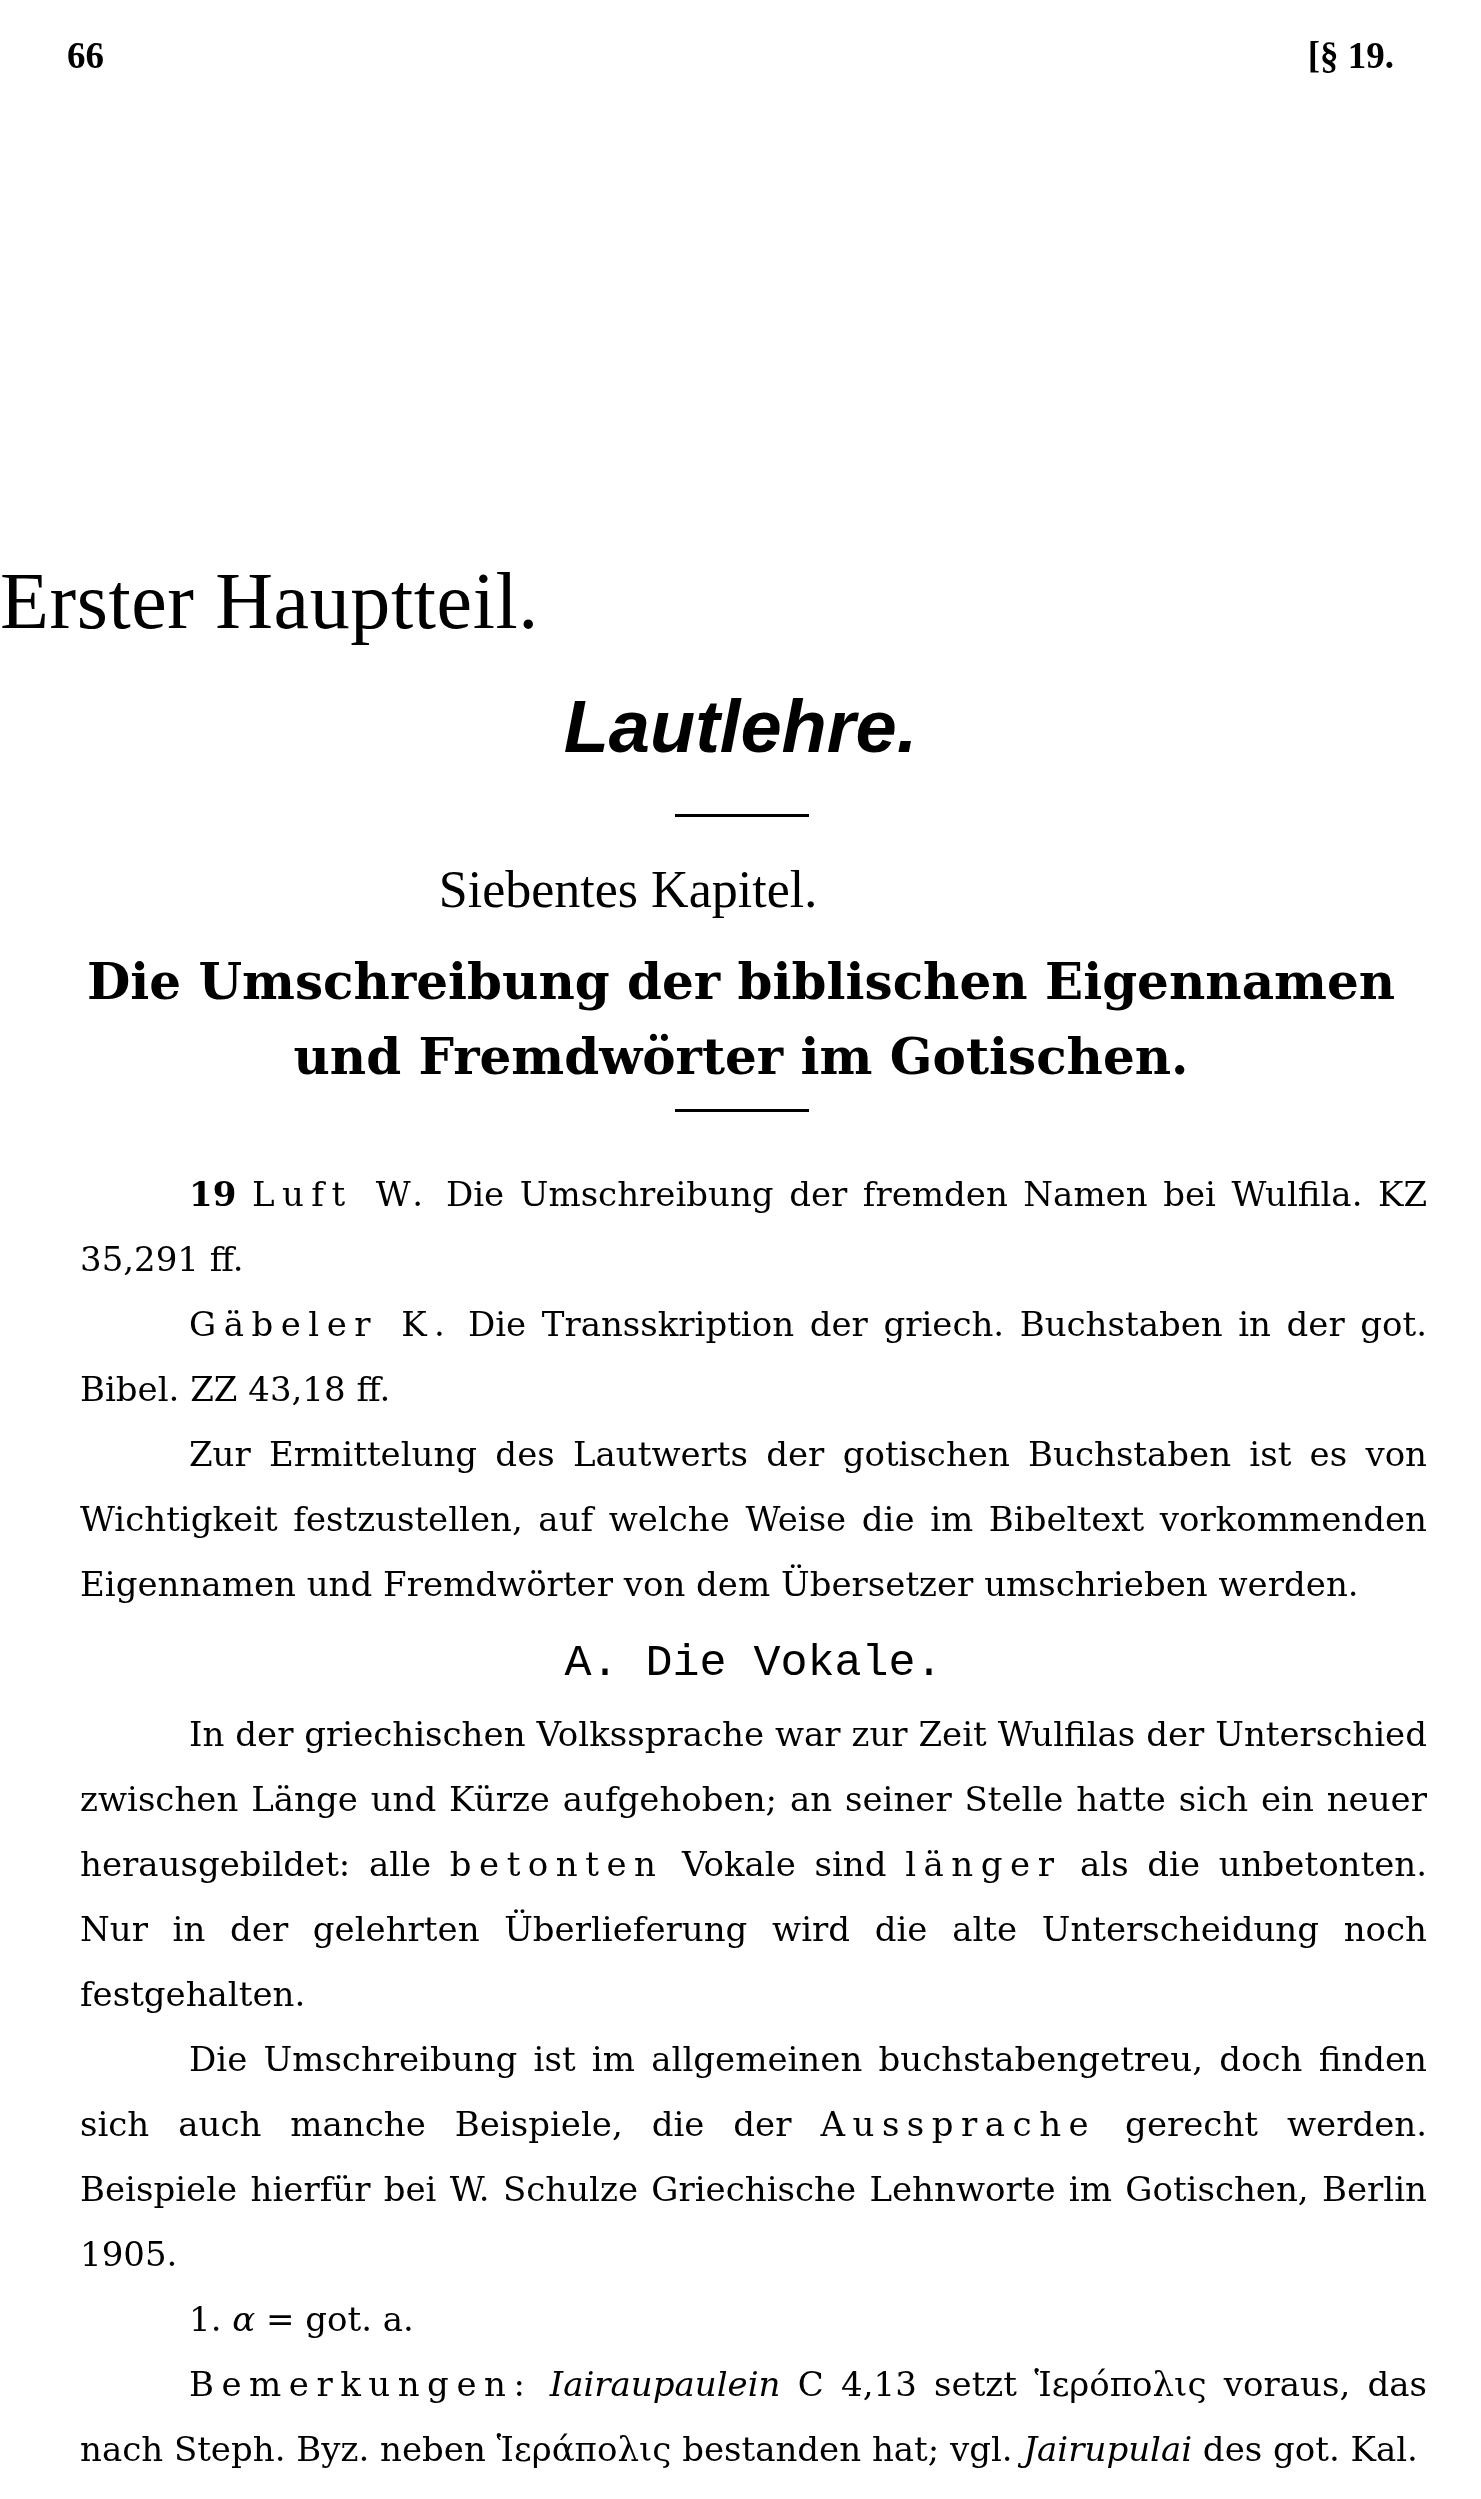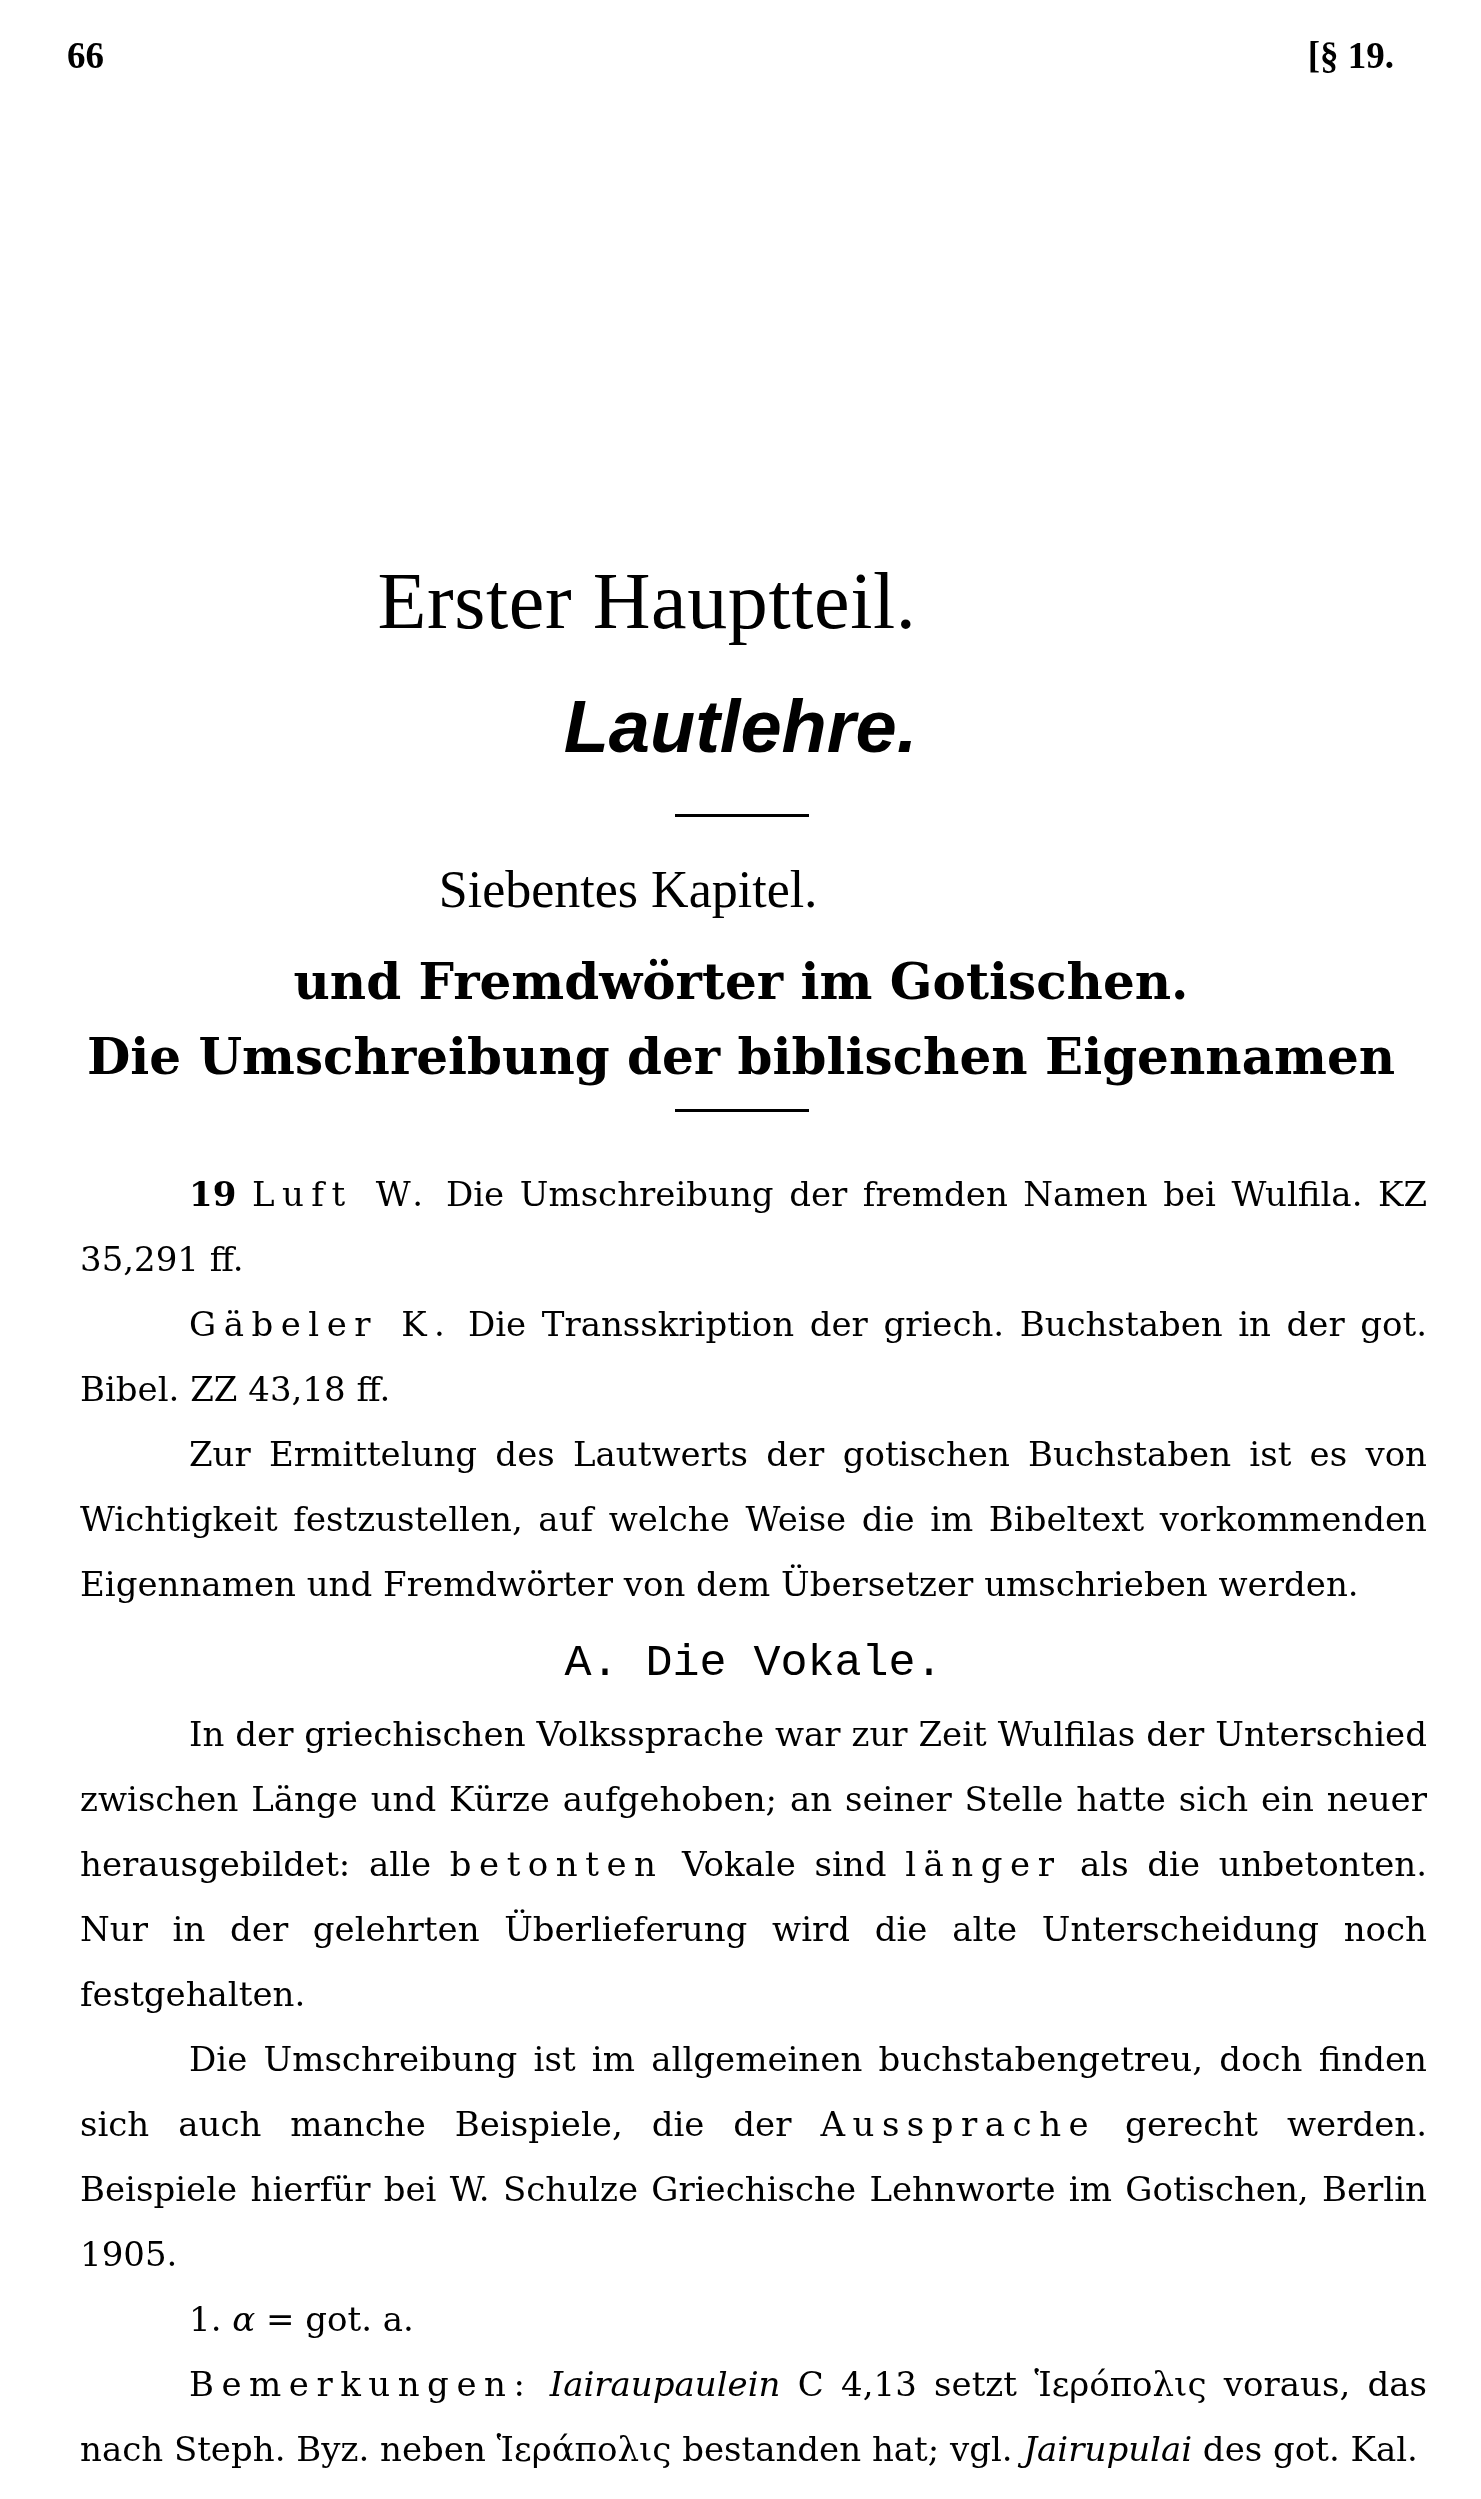--- a/index.html
+++ b/index.html
@@ -3,21 +3,21 @@
 <meta charset="utf-8">
 <style>
   html, body { margin: 0; padding: 0; background: #ffffff; }
   body { width: 1481px; height: 2500px; position: relative; overflow: hidden;
          font-family: "DejaVu Serif", "Liberation Serif", serif; color: #000; }
   .page { position: absolute; left: 0; top: 0; width: 1481px; height: 2500px; }
   .abs { position: absolute; }
   .hdr { font-family: "Liberation Serif", serif; font-weight: bold; font-size: 37px; top: 34px; }
   .hdr-left { left: 67px; }
   .hdr-right { right: 87px; margin-left: 28px; }
-  .part-title { left: 0; width: 1294px; text-align: center; top: 556px;
+  .part-title { left: 0; width: 1294px; top: 556px;
     font-family: "Liberation Serif", serif; font-size: 80px; letter-spacing: 0.6px; }
   .part-sub { left: 0; width: 1481px; text-align: center; top: 684px;
     font-family: "Liberation Sans", sans-serif; font-weight: bold; font-size: 74px; font-style: italic; }
   .rule { height: 3.1px; background: #000; width: 134px; left: 675px; }
   .chap-no { left: 0; width: 1256px; text-align: center; top: 860px;
     font-family: "Liberation Serif", serif; font-size: 52px; }
   .chap-title { left: 66px; width: 1350px; text-align: center; top: 944px;
     font-family: "DejaVu Serif", serif; font-weight: bold; font-size: 50px; line-height: 75px; }
   .body { left: 80px; width: 1347px; top: 1162px; font-size: 34px; line-height: 65px;
     font-family: "DejaVu Serif", serif; text-align: justify; }
@@ -36,22 +36,22 @@
   <div class="abs hdr hdr-left">66</div>
   <div class="abs hdr hdr-right">[§ 19.</div>
 
   <div class="abs part-title">Erster Hauptteil.</div>
   <div class="abs part-sub">Lautlehre.</div>
 
   <div class="abs rule" style="top:814px;"></div>
 
   <div class="abs chap-no">Siebentes Kapitel.</div>
   <div class="abs chap-title">
+    <div>Die Umschreibung der biblischen Eigennamen</div>
     <div>und Fremdwörter im Gotischen.</div>
-    <div>Die Umschreibung der biblischen Eigennamen</div>
   </div>
 
   <div class="abs rule" style="top:1109px;"></div>
 
   <div class="abs body">
     <p>
       <span class="bold">19</span>
       <span class="spaced">Luft W.</span><span> Die Umschreibung der fremden Namen bei Wulfila.  KZ 35,291 ff.</span>
     </p>
     <p>

